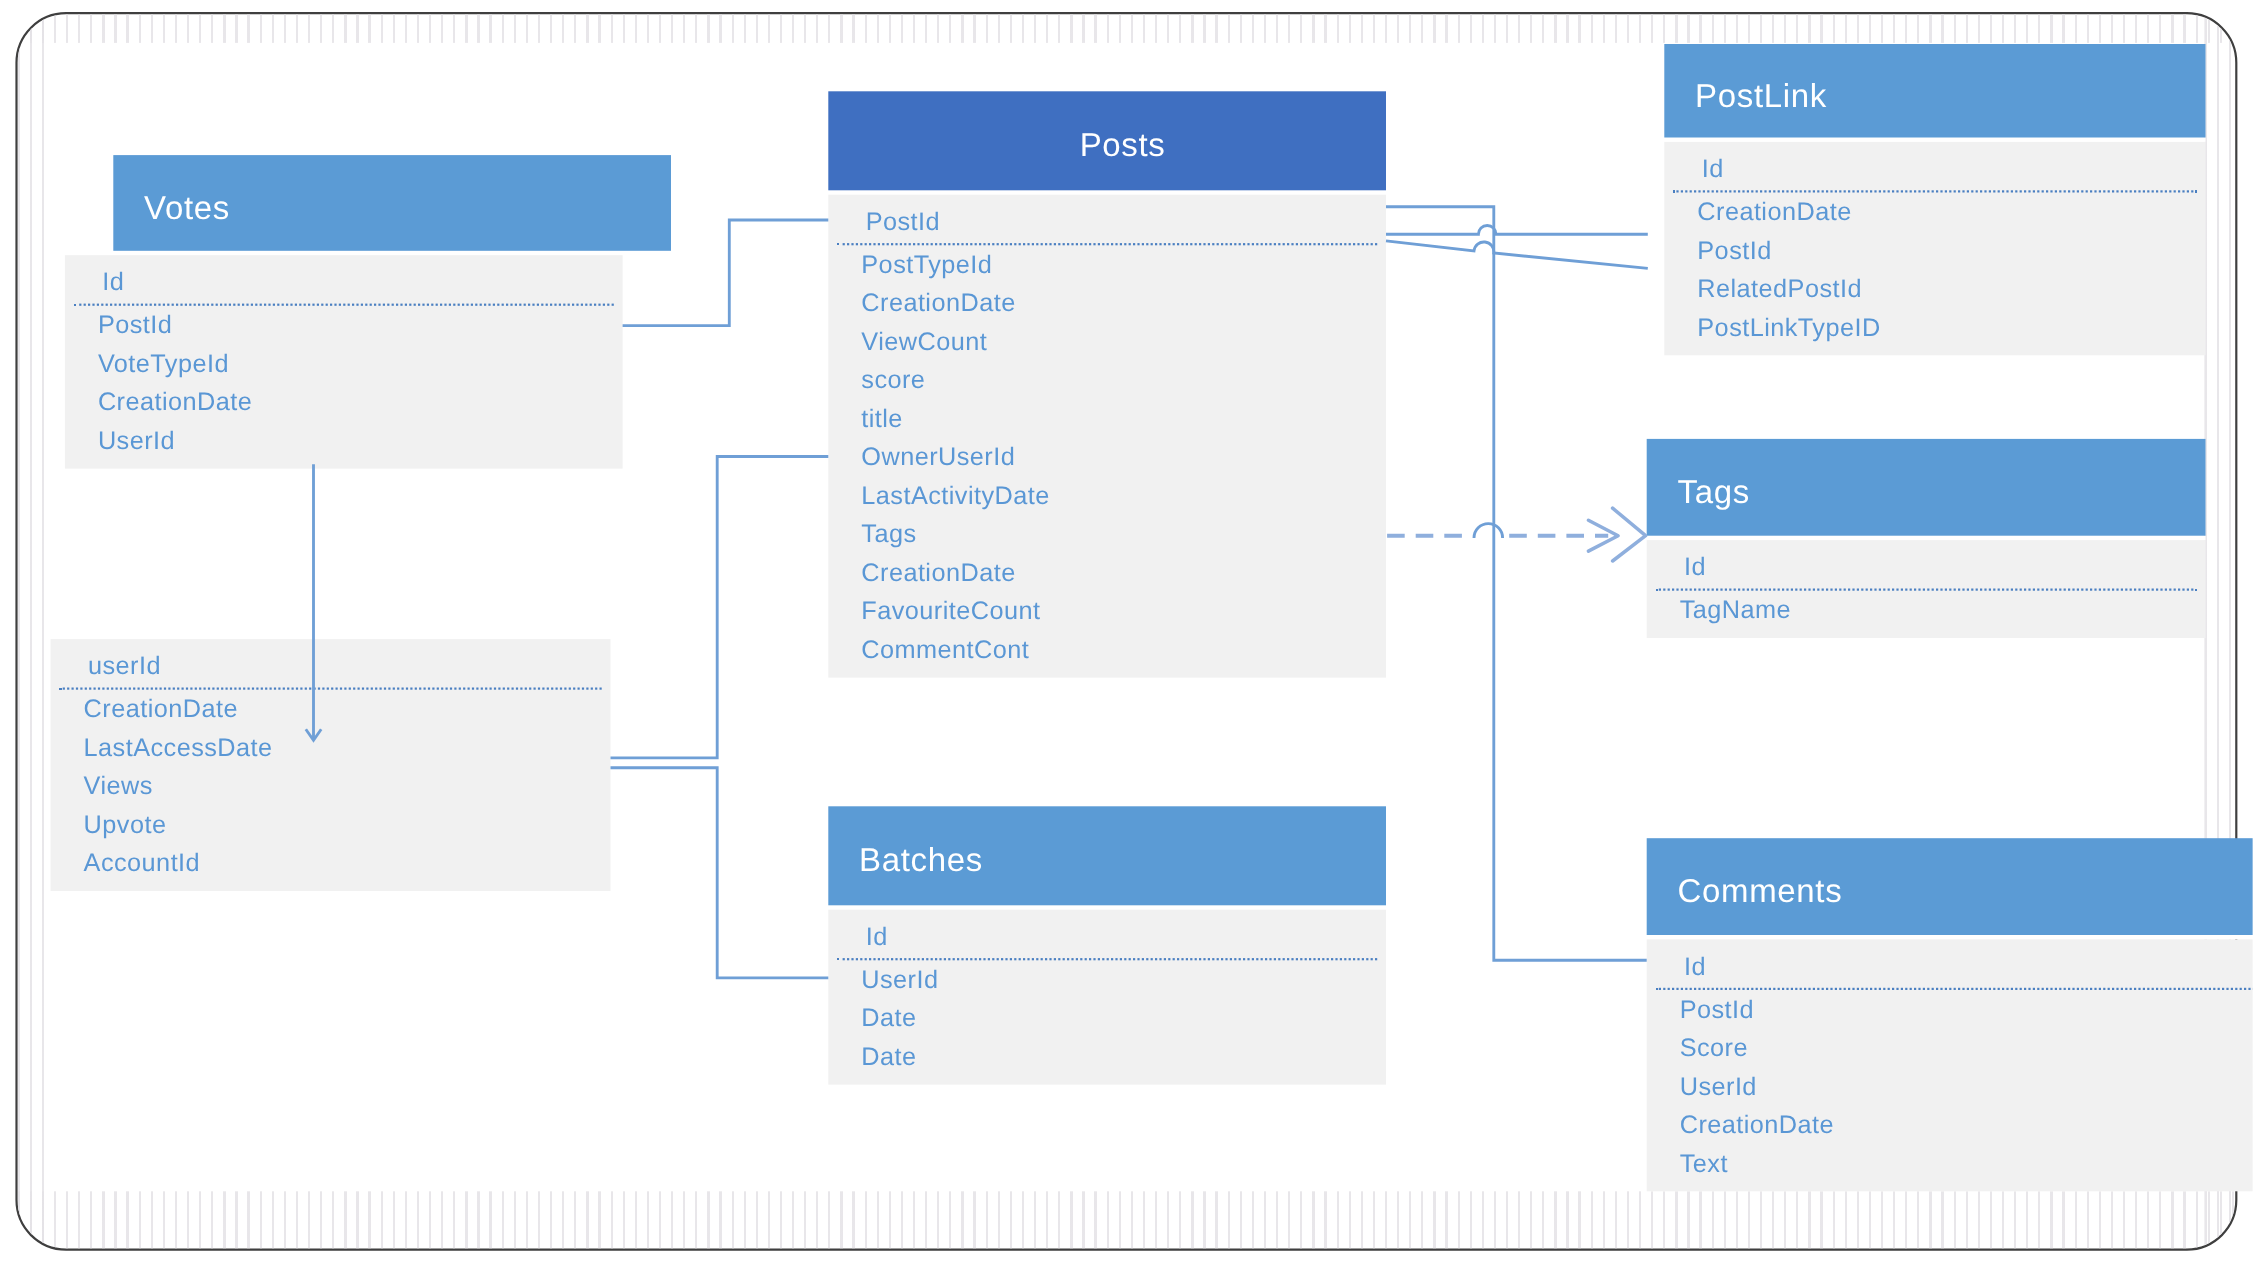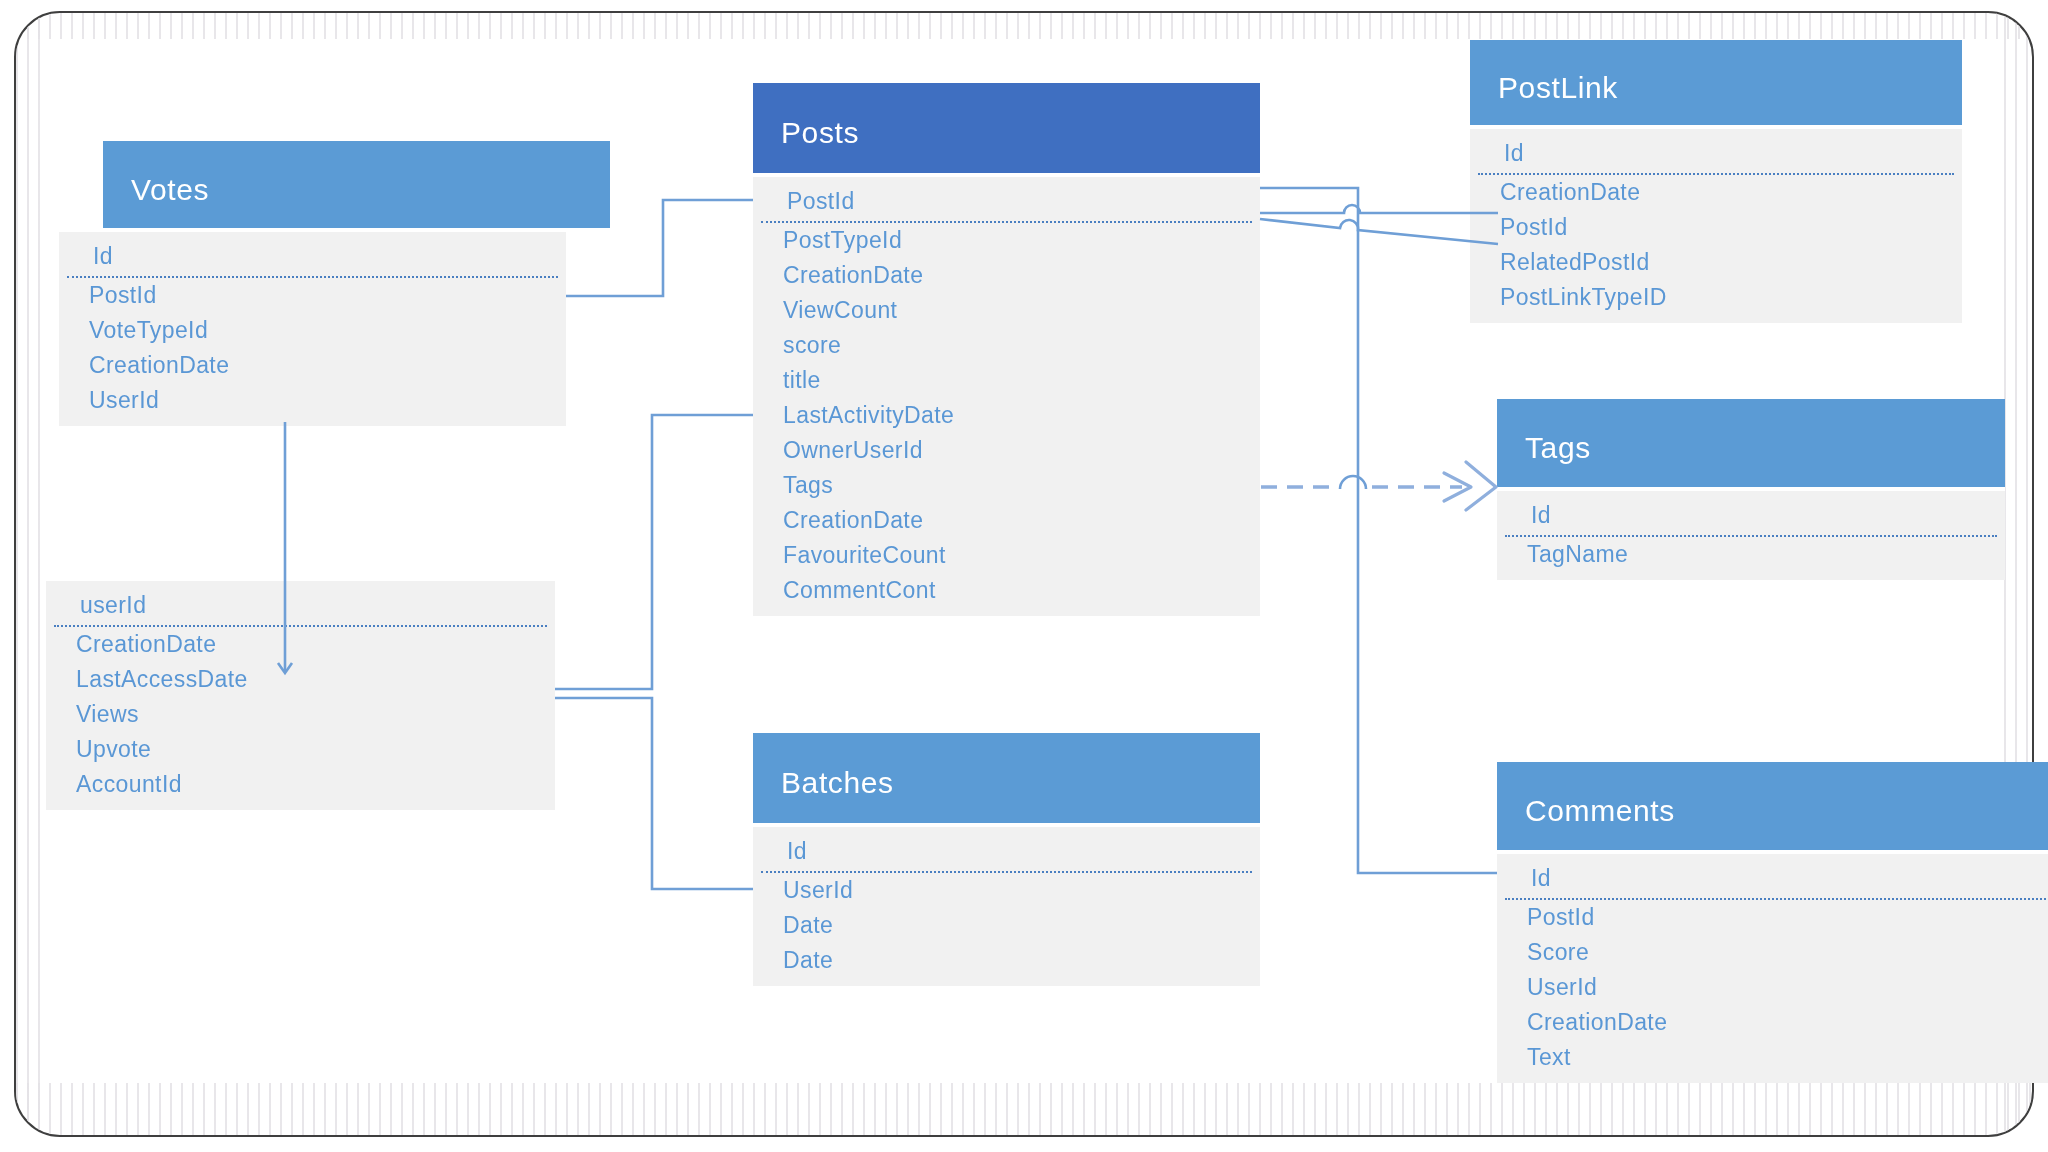--- a/index.html
+++ b/index.html
@@ -61,30 +61,30 @@
     color: var(--field-text, #5a97d5);
     font-size: 23px;
     letter-spacing: 0.4px;
     white-space: nowrap;
   }
   .row.key { height: 44px; line-height: 48px; padding-left: 34px; }
   .sep { border-top: 2px dotted var(--separator, #4a7fc1); margin: 0 8px; }
 
   
   #table-votes    .t-header { height: 87px; margin-left: 44px; }
-  #table-posts    .t-header { height: 90px; }
+  #table-posts    .t-header { height: 90px; justify-content: center; }
   #table-postlink .t-header { height: 85px; }
   #table-tags     .t-header { height: 88px; }
   #table-users    .t-header { height: 91px; }
   #table-batches  .t-header { height: 90px; padding-left: 28px; }
   #table-comments .t-header { height: 88px; }
 
   #table-votes    { left: 59px;   top: 141px; width: 507px; }
   #table-posts    { left: 753px;  top: 83px;  width: 507px; }
-  #table-postlink { left: 1454px; top: 40px;  width: 508px; padding-left: 16px; }
+  #table-postlink { left: 1497px; top: 40px;  width: 508px; padding-left: 16px; }
   #table-tags     { left: 1497px; top: 399px; width: 508px; }
   #table-users    { left: 46px;   top: 577px; width: 509px; }
   #table-batches  { left: 753px;  top: 733px; width: 507px; }
   #table-comments { left: 1497px; top: 762px; width: 568px; }
 
   
   svg.connectors {
     position: absolute;
     left: 0; top: 0;
     width: 2048px; height: 1152px;
@@ -129,22 +129,22 @@
     </div>
     <div class="t-gap"></div>
     <div class="t-body">
         <div class="row key">PostId</div>
         <div class="sep"></div>
         <div class="row">PostTypeId</div>
         <div class="row">CreationDate</div>
         <div class="row">ViewCount</div>
         <div class="row">score</div>
         <div class="row">title</div>
+        <div class="row">OwnerUserId</div>
         <div class="row">LastActivityDate</div>
-        <div class="row">OwnerUserId</div>
         <div class="row">Tags</div>
         <div class="row">CreationDate</div>
         <div class="row">FavouriteCount</div>
         <div class="row">CommentCont</div>
       </div>
   </div>
 
   <div class="table" id="table-postlink">
     <div class="t-header">
       <span class="t-title">PostLink</span>

